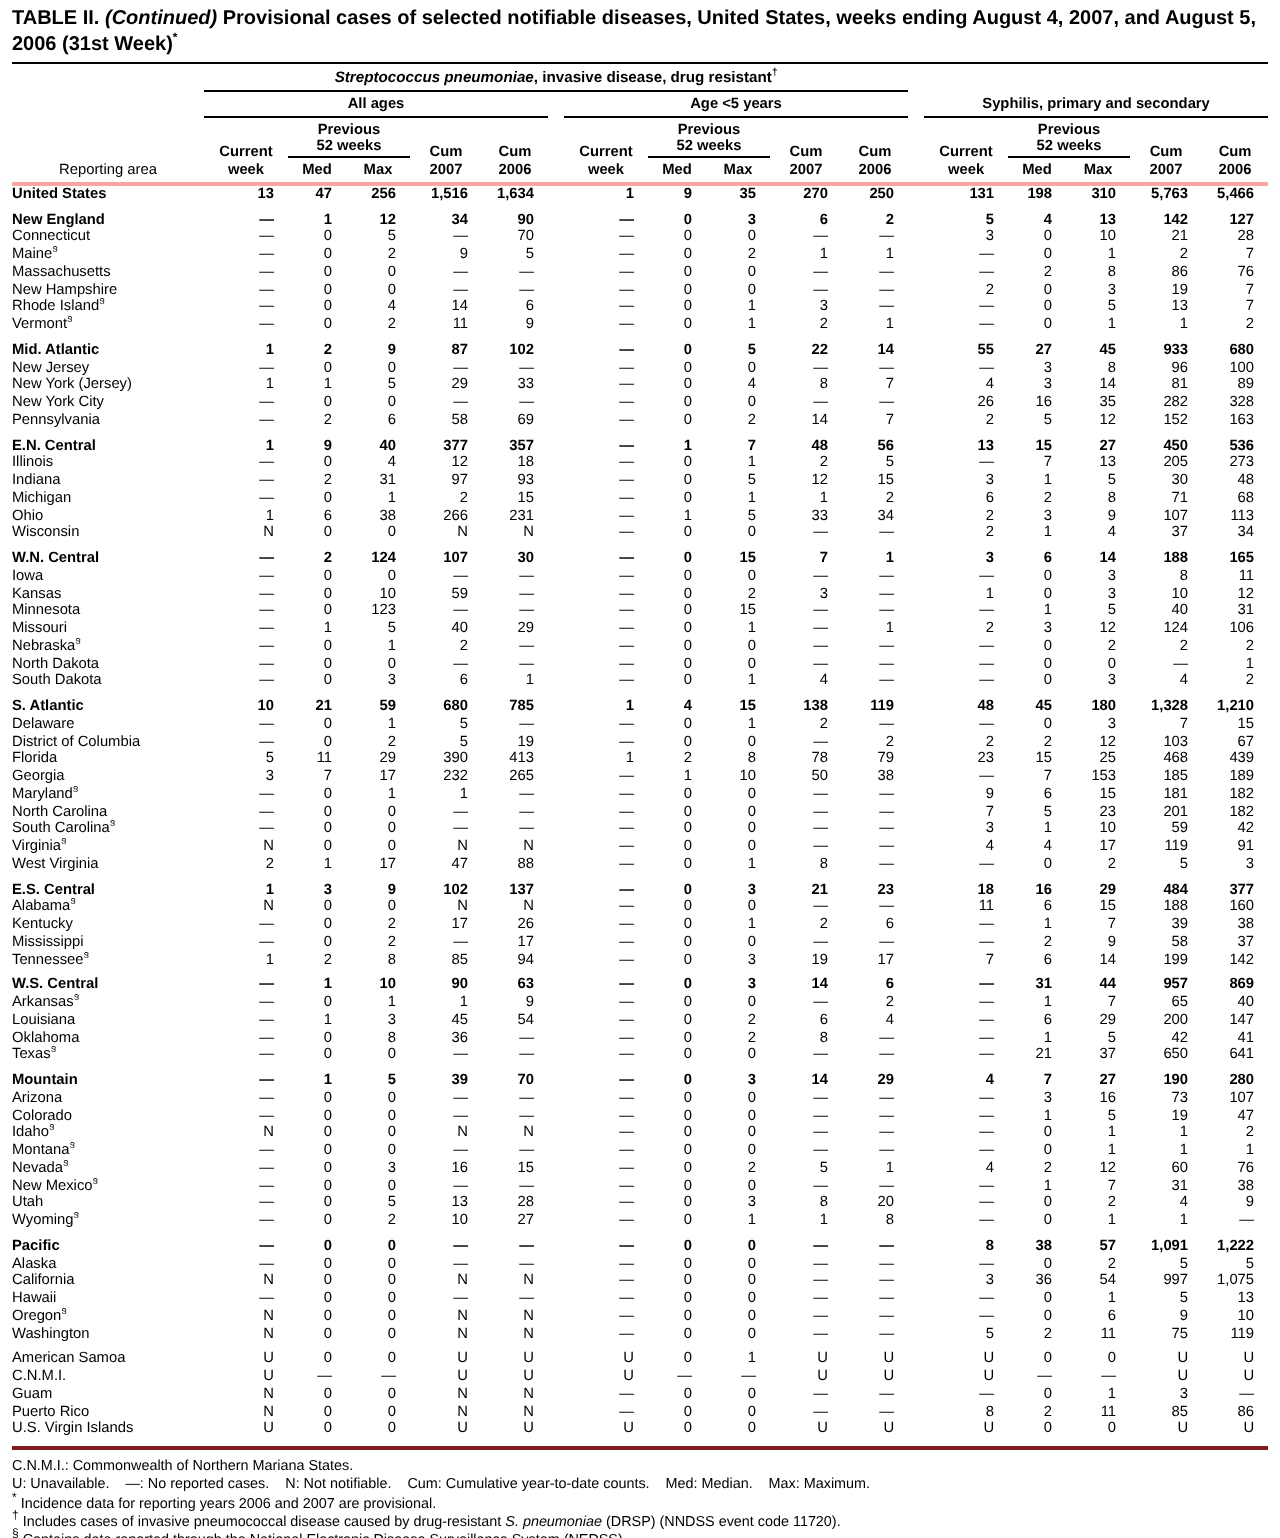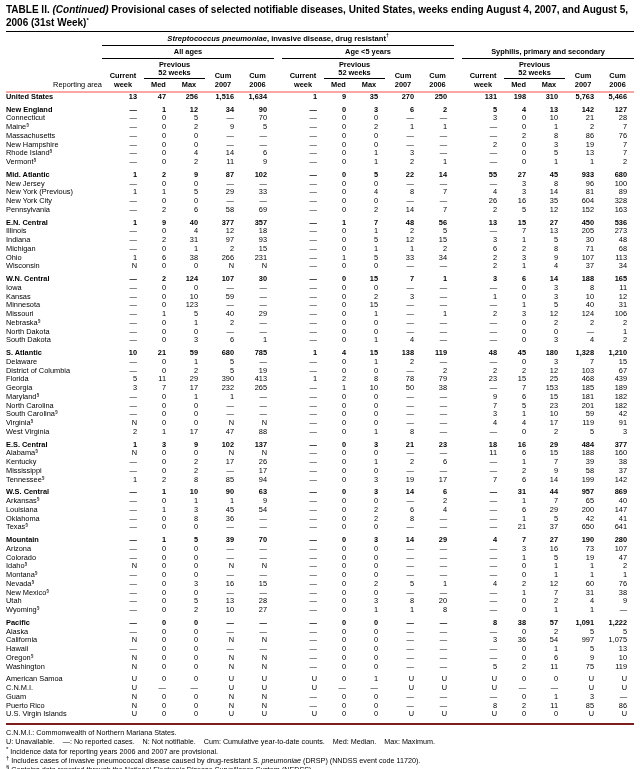--- a/index.html
+++ b/index.html
@@ -24,21 +24,21 @@
   th, td { padding: 0; margin: 0; font-weight: normal; overflow: hidden; white-space: nowrap; }
 
   thead th, thead td { font-size: 7.4px; line-height: 8.8px; vertical-align: bottom; text-align: center; font-weight: bold; }
   thead .strep { font-size: 7.6px; padding-top: 3px; padding-bottom: 1px; }
   thead .strep i { font-style: italic; }
   thead sup { font-size: 5px; vertical-align: super; line-height: 0; }
   .rule-b { border-bottom: 1px solid #000; }
   thead .grp { padding-top: 2px; padding-bottom: 1px; }
   thead .colh { padding-top: 2px; padding-bottom: 1px; }
   thead .prev { padding-bottom: 0; }
-  thead .area-label { text-align: right; font-weight: normal; font-size: 7.4px; padding-bottom: 1px; }
+  thead .area-label { text-align: center; font-weight: normal; font-size: 7.4px; padding-bottom: 1px; }
 
   tbody td { font-size: 7.4px; line-height: 8.75px; vertical-align: bottom; }
   tbody td.num { text-align: right; padding-right: 7px; }
   tbody td.area { text-align: left; }
   tbody td.area sup { font-size: 5px; vertical-align: super; line-height: 0; }
   tbody tr.bold td { font-weight: bold; }
   tbody tr.gap td { padding-top: 4px; }
   tbody tr:first-child td { border-top: 2px solid #fca5a5; }
   tbody tr:last-child td { border-bottom: 2px solid #7f1d1d; padding-bottom: 4px; margin-top: 25px; }
 
@@ -315,21 +315,21 @@
           <td class="num">—</td>
           <td class="num">—</td>
           <td></td>
           <td class="num">—</td>
           <td class="num">3</td>
           <td class="num">8</td>
           <td class="num">96</td>
           <td class="num">100</td>
         </tr>
         <tr>
-          <td class="area">New York (Previous)</td>
+          <td class="area">New York (Jersey)</td>
           <td class="num">1</td>
           <td class="num">1</td>
           <td class="num">5</td>
           <td class="num">29</td>
           <td class="num">33</td>
           <td></td>
           <td class="num">—</td>
           <td class="num">0</td>
           <td class="num">4</td>
           <td class="num">8</td>
@@ -351,21 +351,21 @@
           <td></td>
           <td class="num">—</td>
           <td class="num">0</td>
           <td class="num">0</td>
           <td class="num">—</td>
           <td class="num">—</td>
           <td></td>
           <td class="num">26</td>
           <td class="num">16</td>
           <td class="num">35</td>
-          <td class="num">604</td>
+          <td class="num">282</td>
           <td class="num">328</td>
         </tr>
         <tr>
           <td class="area">Pennsylvania</td>
           <td class="num">—</td>
           <td class="num">2</td>
           <td class="num">6</td>
           <td class="num">58</td>
           <td class="num">69</td>
           <td></td>

